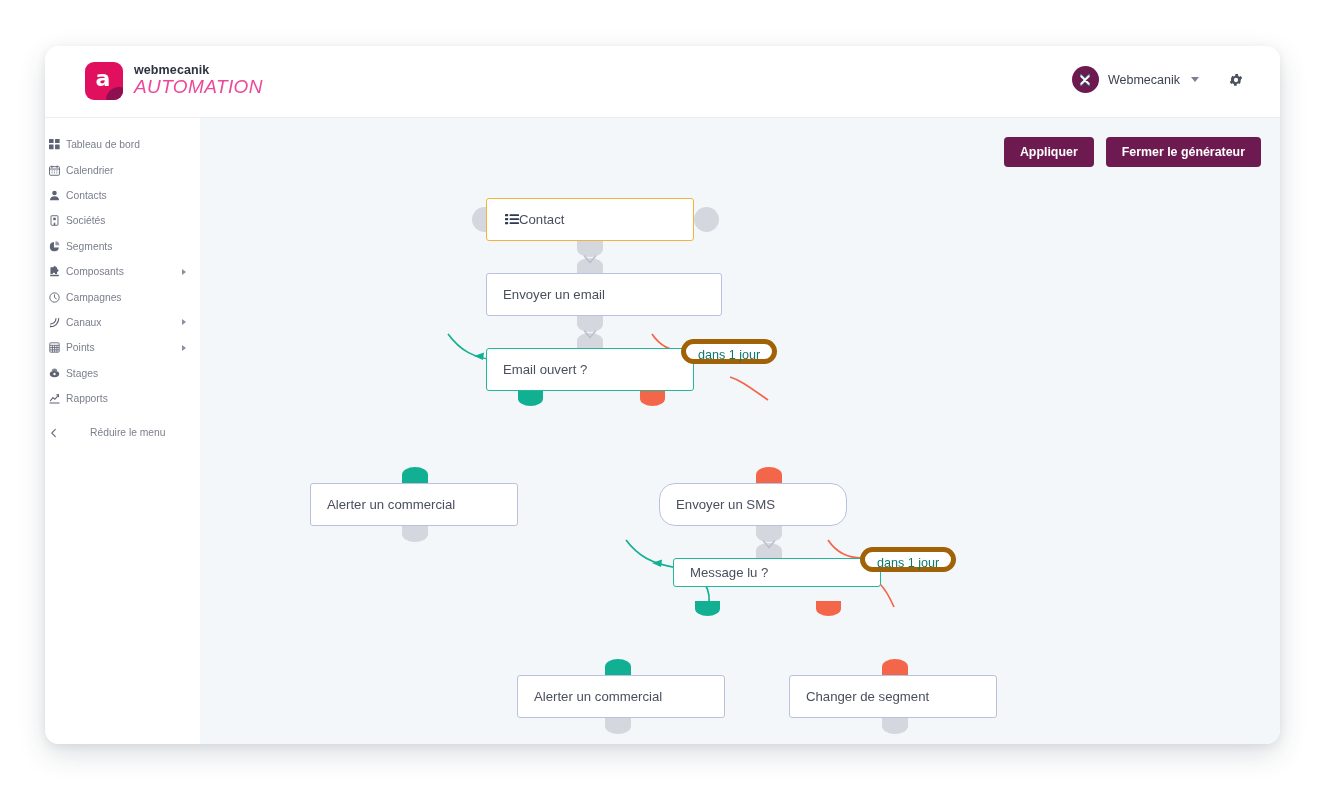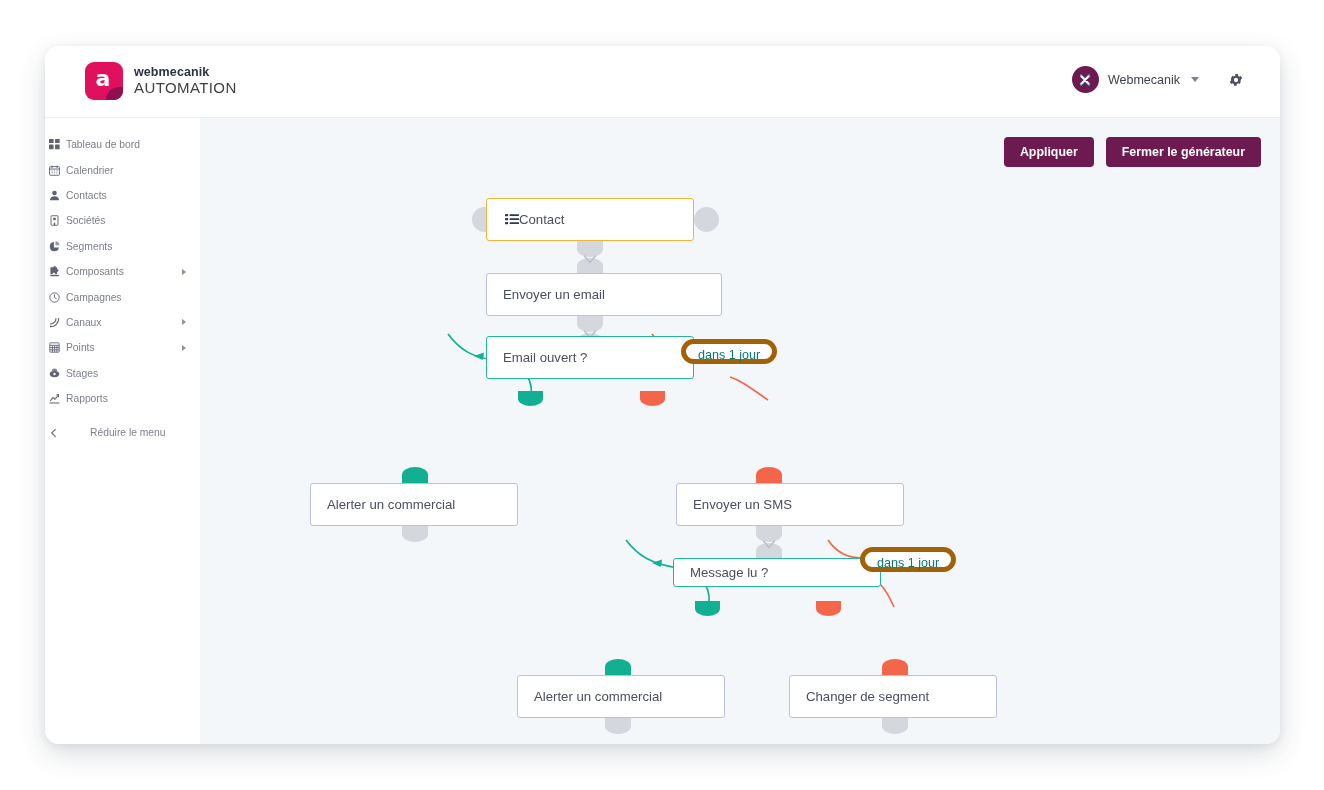--- a/index.html
+++ b/index.html
@@ -40,21 +40,21 @@
     color: #fff; font-size: 22px; font-weight: 700; line-height: 1;
     font-family: "DejaVu Sans", sans-serif; position: relative; top: -2px; left: -1px;
   }
   .logo-sq .swoosh {
     position: absolute; right: -9px; bottom: -13px;
     width: 26px; height: 26px; border-radius: 50%;
     background: #8e1050;
   }
   .brand-text { line-height: 1.08; }
   .brand-top { font-size: 12.5px; font-weight: 700; color: #2e3342; letter-spacing: .1px; }
-  .brand-bottom { font-size: 15px; color: #404040; letter-spacing: .4px; font-weight: 400; }
+  .brand-bottom { font-size: 19px; color: #ec4899; letter-spacing: .4px; font-weight: 400; font-style: italic; }
 
   #user-area { position: absolute; right: 36px; top: 20px; display: flex; align-items: center; gap: 9px; }
   .avatar {
     width: 27px; height: 27px; border-radius: 50%;
     background: #6d1a50; position: relative;
     display: flex; align-items: center; justify-content: center;
   }
   .avatar svg { display: block; }
   .user-name { font-size: 12.5px; color: #3d4252; }
   .caret { width: 0; height: 0; border-left: 4px solid transparent; border-right: 4px solid transparent; border-top: 5px solid #7b8193; margin-left: 2px; }
@@ -379,36 +379,36 @@
         <span>Envoyer un email</span>
       </div>
       <div class="dot gray down" style="left:377px; top:198px; width:26px; height:16px;"></div>
       <span class="mini-arrow" style="left:383px; top:210px;">
         <svg width="14" height="12" viewBox="0 0 14 12">
             <path d="M1.5 1 L7 7.5 L12.5 1" fill="none" stroke="#bcc0c8" stroke-width="1.6" stroke-linecap="round"></path>
           </svg>
       </span>
       <div class="dot gray up" style="left:377px; top:215px; width:26px; height:16px;"></div>
 
-      <div class="node decision" style="left:286px; top:218px; width:208px; height:43px;">
+      <div class="node decision" style="left:286px; top:230px; width:208px; height:43px;">
         <span>Email ouvert ?</span>
       </div>
       <div class="dot teal down" style="left:318px; top:273px; width:25px; height:15px;"></div>
       <div class="dot orange down" style="left:440px; top:273px; width:25px; height:15px;"></div>
 
       <div class="pill" style="left:481px; top:221px;">dans 1 jour</div>
 
       <div class="dot teal up" style="left:202px; top:349px; width:26px; height:16px;"></div>
       <div class="node" style="left:110px; top:365px; width:208px; height:43px;">
         <span>Alerter un commercial</span>
       </div>
       <div class="dot gray down" style="left:202px; top:408px; width:26px; height:16px;"></div>
 
       <div class="dot orange up" style="left:556px; top:349px; width:26px; height:16px;"></div>
-      <div class="node" style="left:476px; top:365px; width:228px; height:43px;">
+      <div class="node" style="left:459px; top:365px; width:188px; height:43px;border-radius:16px;">
         <span>Envoyer un SMS</span>
       </div>
       <div class="dot gray down" style="left:556px; top:408px; width:26px; height:16px;"></div>
       <span class="mini-arrow" style="left:562px; top:420px;">
         <svg width="14" height="12" viewBox="0 0 14 12">
             <path d="M1.5 1 L7 7.5 L12.5 1" fill="none" stroke="#bcc0c8" stroke-width="1.6" stroke-linecap="round"></path>
           </svg>
       </span>
       <div class="dot gray up" style="left:556px; top:425px; width:26px; height:16px;"></div>
 

